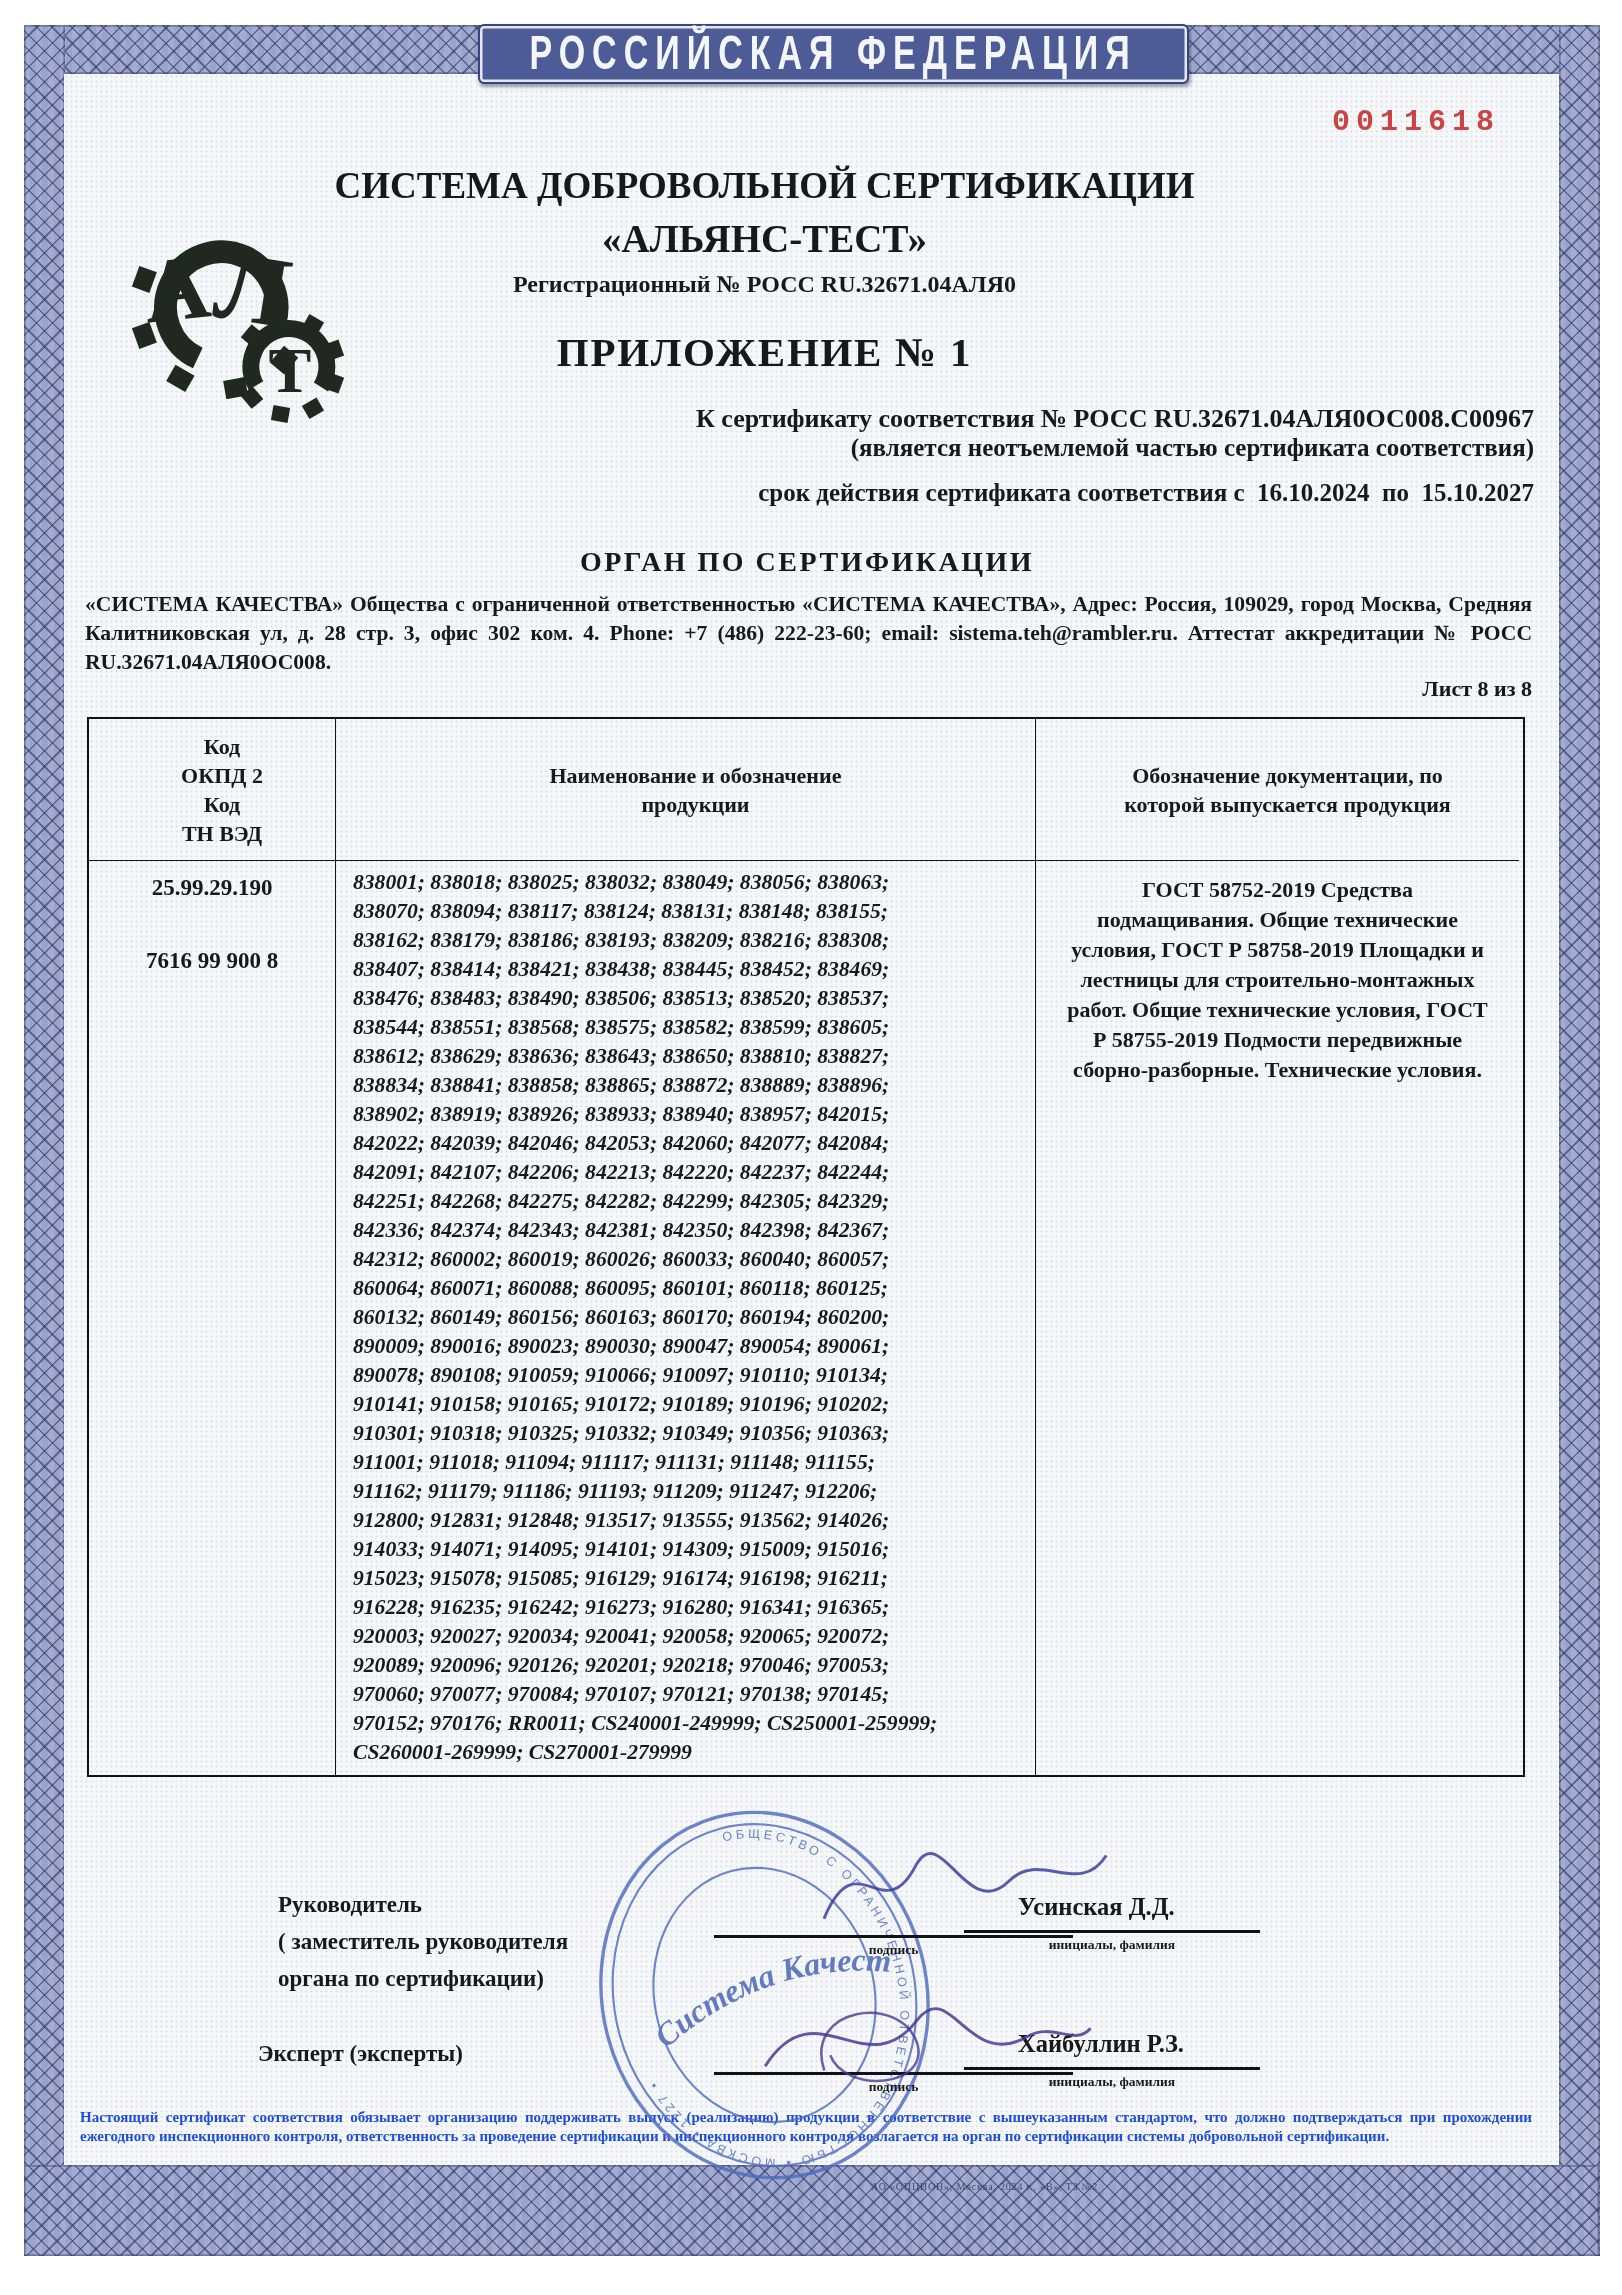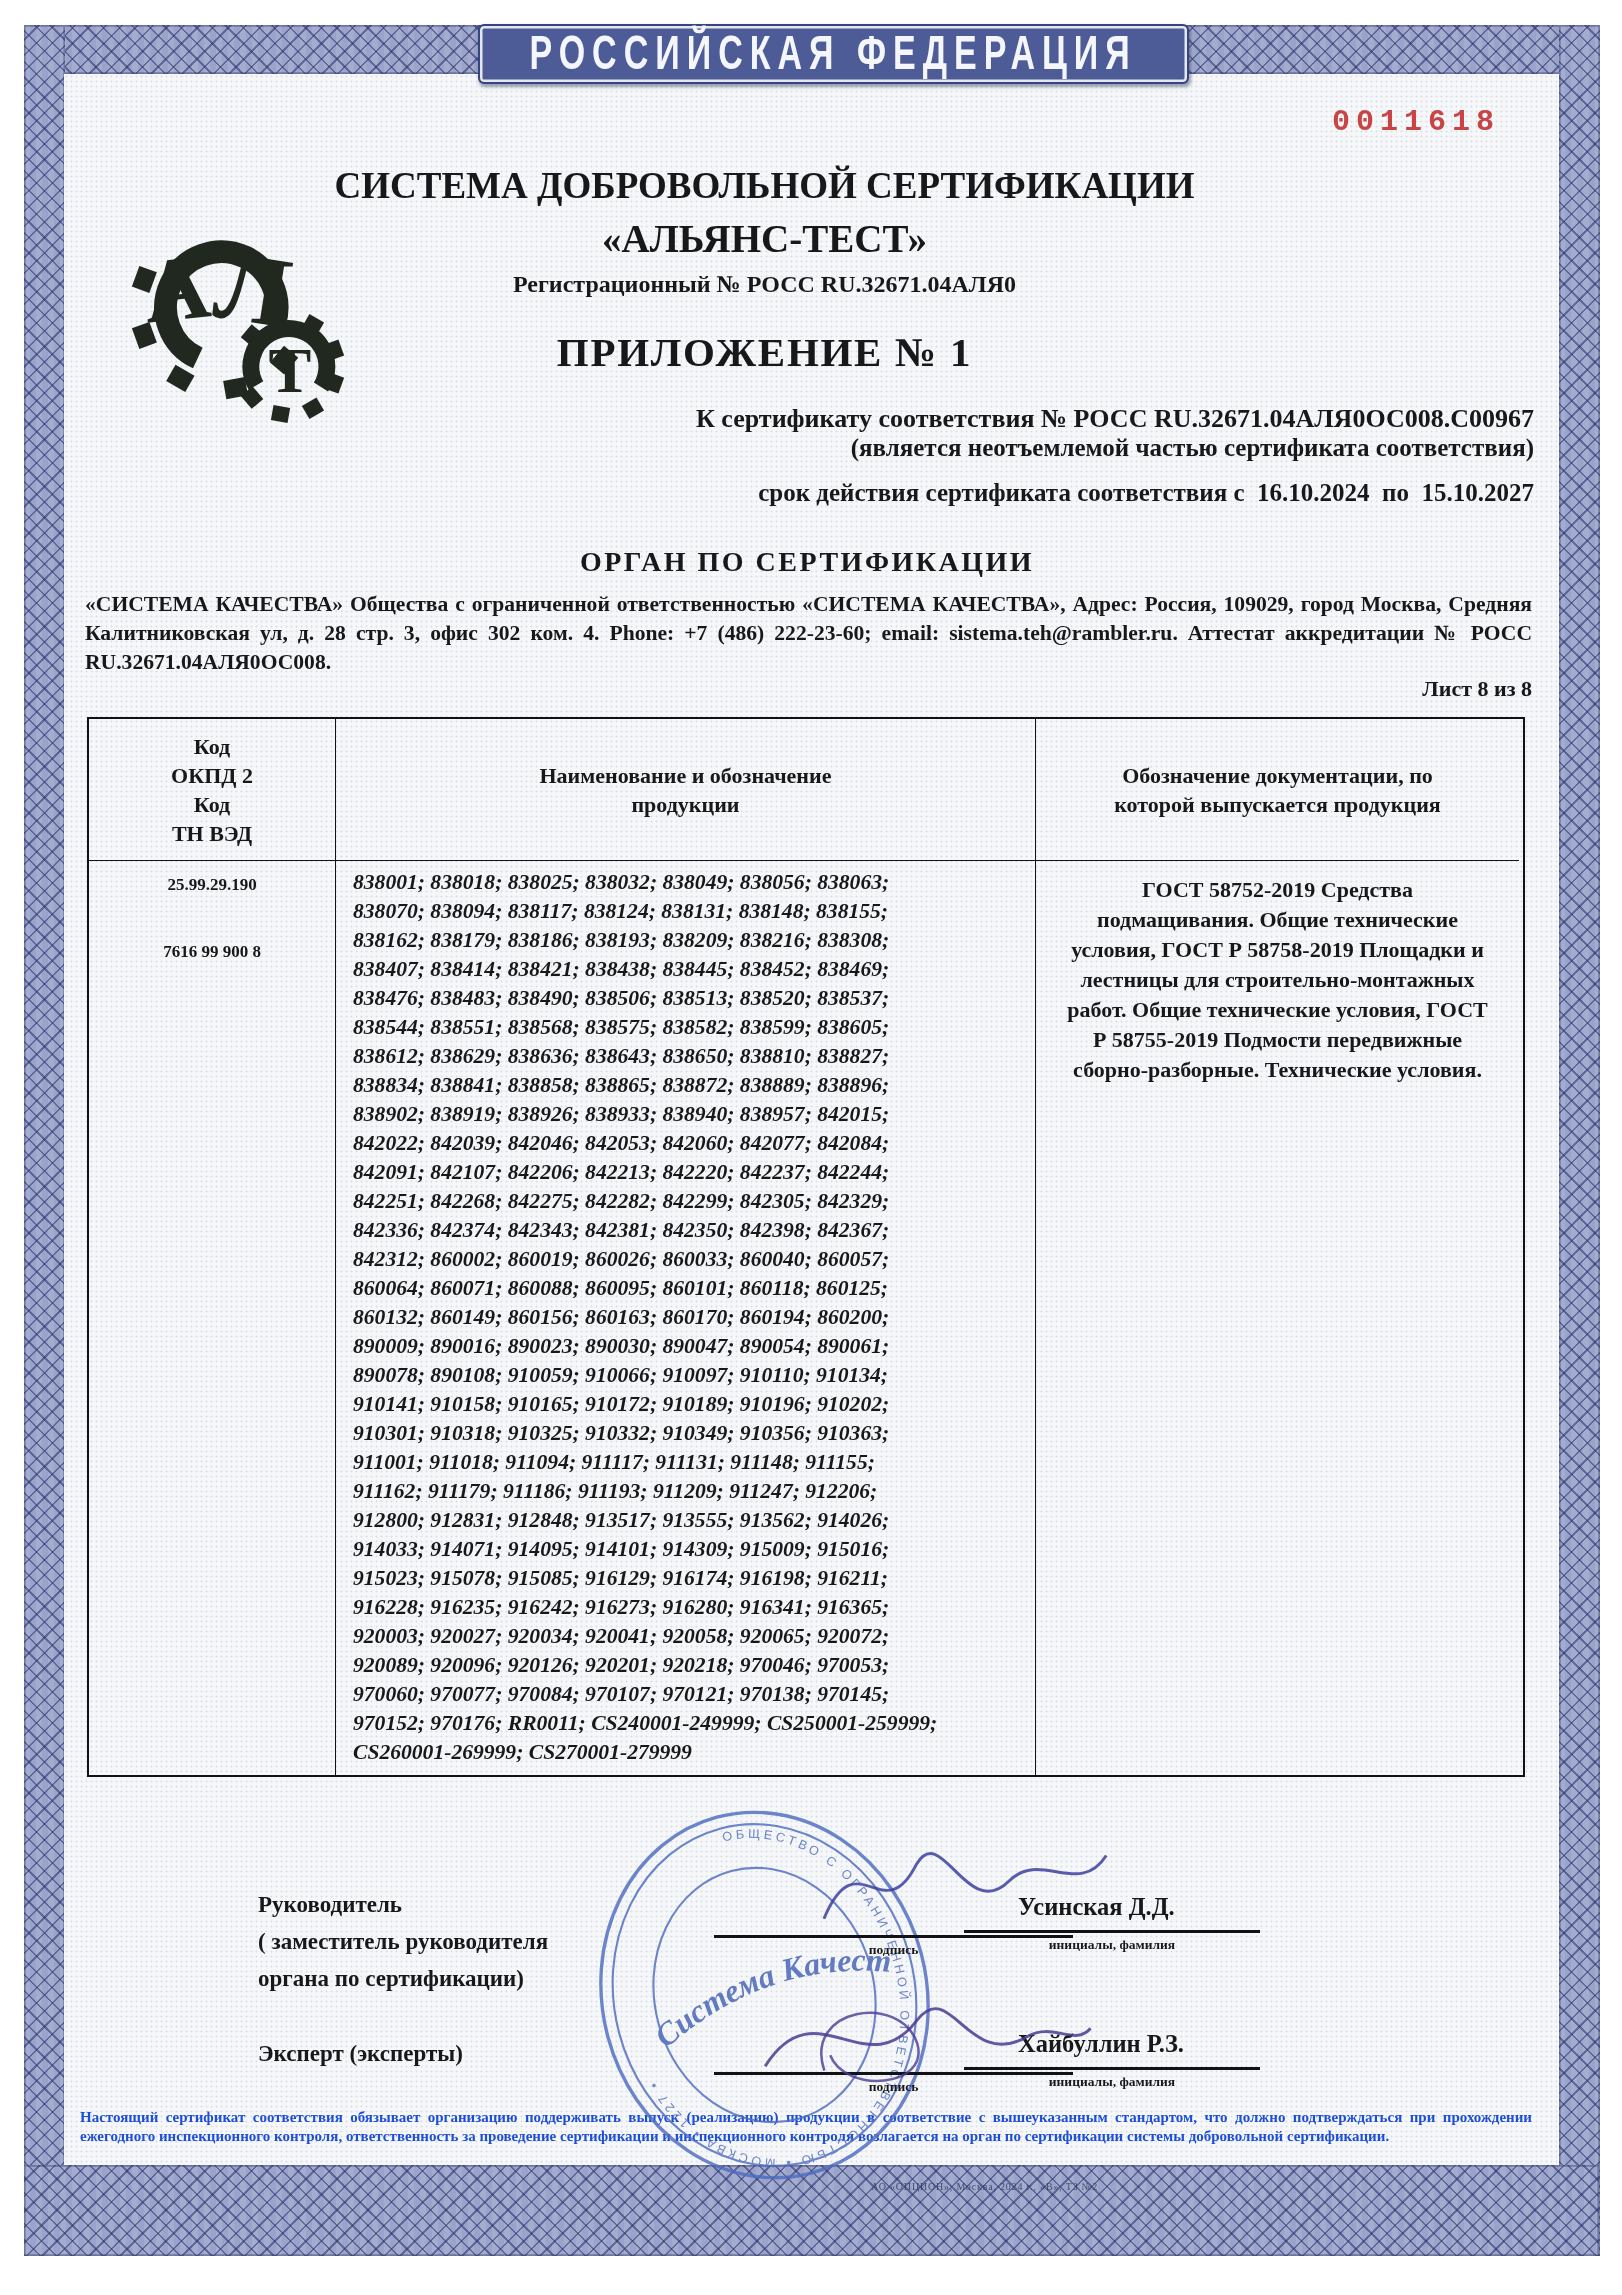--- a/index.html
+++ b/index.html
@@ -48,22 +48,22 @@
   .sheet-label{position:absolute;left:1268px;top:676px;width:264px;text-align:right;
     font-size:22px;font-weight:bold;z-index:4;}
   
   .ptable{position:absolute;left:87px;top:717px;width:1434px;z-index:4;
     display:grid;grid-template-columns:247px 700px 483px;grid-template-rows:142px auto;
     border:2.5px solid #101216;}
   .cell{border-right:1.7px solid #101216;}
   .cell:nth-child(3n){border-right:none;}
   .hcell{border-bottom:1.7px solid #101216;display:flex;align-items:center;justify-content:center;
     text-align:center;font-weight:bold;font-size:22px;line-height:29px;}
-  .ml{white-space:pre-line;}
-  .codes-col{padding:13.5px 5px 0 5px;text-align:center;font-weight:bold;font-size:17px;}
+  .ml{white-space:pre-line;padding-left:20px;}
+  .codes-col{padding:13.5px 5px 0 5px;text-align:center;font-weight:bold;font-size:23px;}
   .codes-col .code2{margin-top:47px;}
   .prod-col{padding:6.8px 10px 8.5px 17px;font-weight:bold;font-size:21.6px;line-height:29px;font-style:italic;}
   .doc-col{padding:13.5px 25px;text-align:center;font-weight:bold;font-size:22px;line-height:30px;}
   
   .sig-label{position:absolute;z-index:4;font-size:23px;font-weight:bold;line-height:37px;white-space:pre-line;}
   .sig-line{position:absolute;height:2.5px;background:#101216;z-index:6;}
   .sig-caption{position:absolute;text-align:center;font-size:13.5px;font-weight:bold;z-index:6;}
   .name{position:absolute;font-size:24.5px;font-weight:bold;z-index:6;}
   .stamp{position:absolute;left:583px;top:1792px;width:363px;height:406px;z-index:5;
     transform:rotate(-15deg);opacity:.82;}

